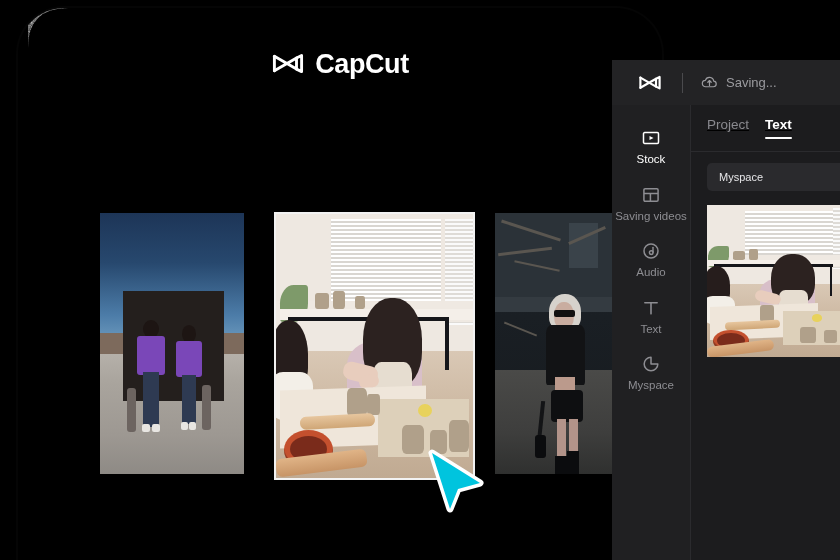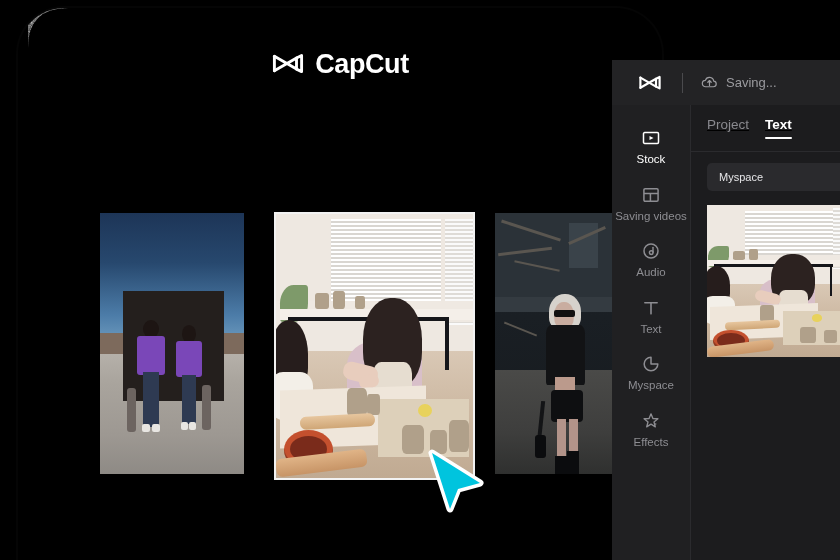--- a/index.html
+++ b/index.html
@@ -491,27 +491,20 @@
           <span class="rail-label">Text</span>
         </div>
 
         <div class="rail-item">
           <svg class="rail-icon" viewBox="0 0 24 24">
             <path d="M20.2 12A8.2 8.2 0 1 1 12 3.8 v8.2 h8.2 z" fill="none" stroke="#8d8d92" stroke-width="1.8" stroke-linejoin="round"></path>
           </svg>
           <span class="rail-label">Myspace</span>
         </div>
 
-        <div class="rail-item">
-          <svg class="rail-icon" viewBox="0 0 24 24">
-            <path d="M12 3.4 L14.3 9 L20.3 9.3 L15.6 13.2 L17.2 19 L12 15.7 L6.8 19 L8.4 13.2 L3.7 9.3 L9.7 9 Z" fill="none" stroke="#8d8d92" stroke-width="1.6" stroke-linejoin="round"></path>
-            <circle cx="17.6" cy="15.6" r="0.9" fill="#8d8d92"></circle>
-          </svg>
-          <span class="rail-label">Effects</span>
-        </div>
 
       </div>
 
       <div class="content">
 
         <div class="tabs">
           <div class="tab">
             <span>Project</span>
           </div>
           <div class="tab active">

